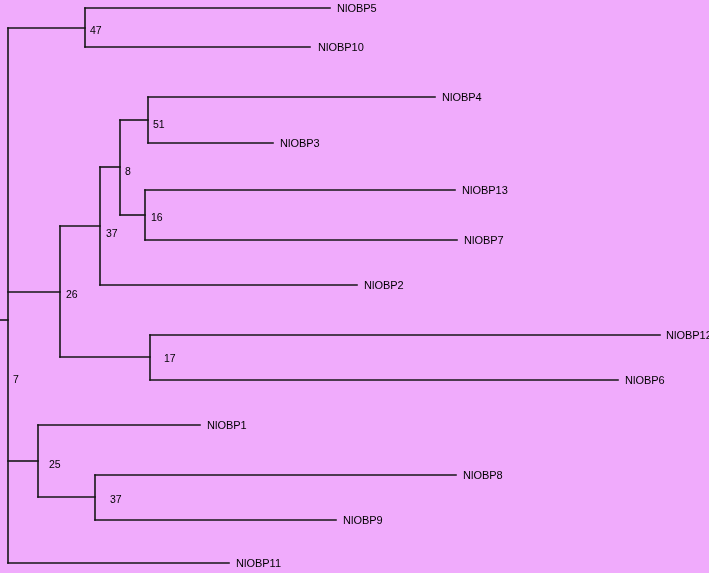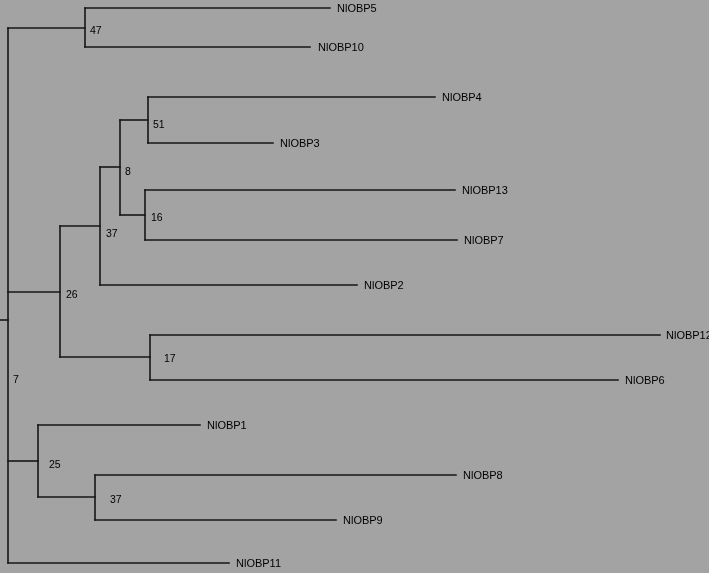--- a/index.html
+++ b/index.html
@@ -4,21 +4,21 @@
 <style>
   html, body {
     margin: 0;
     padding: 0;
     background: #ffffff;
   }
   .figure-wrap {
     position: relative;
     width: 709px;
     height: 573px;
-    background: #a3a3a3;
+    background: #f0abfc;
     overflow: hidden;
     font-family: "Liberation Sans", sans-serif;
   }
   svg text.taxon {
     font-family: "Liberation Sans", sans-serif;
     font-size: 11px;
     fill: #000000;
   }
   svg text.bootstrap {
     font-family: "Liberation Sans", sans-serif;

